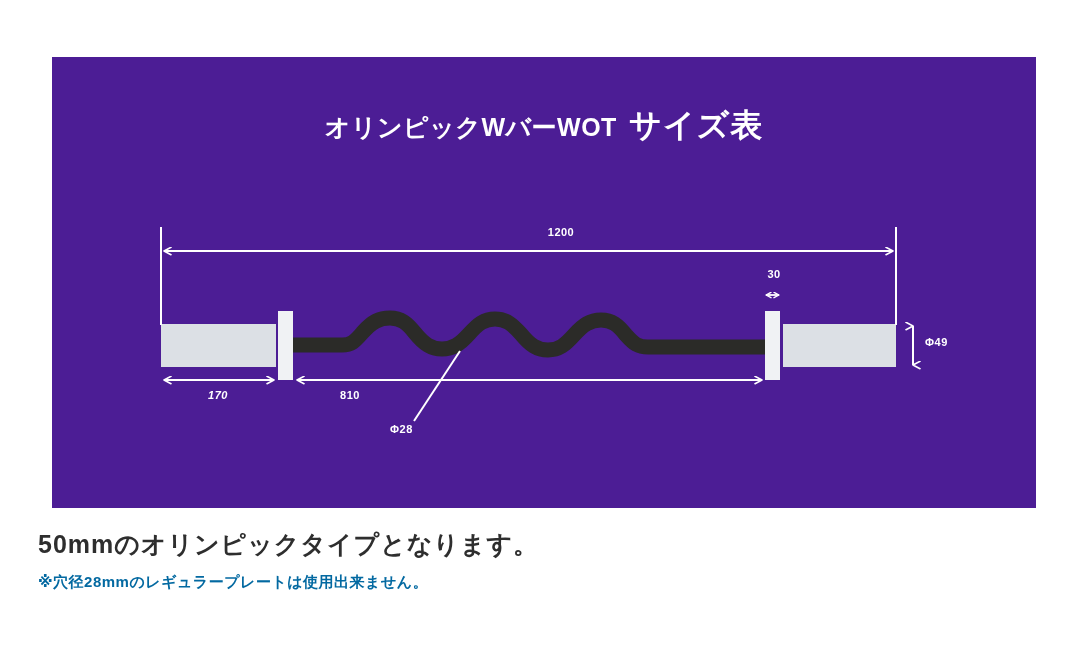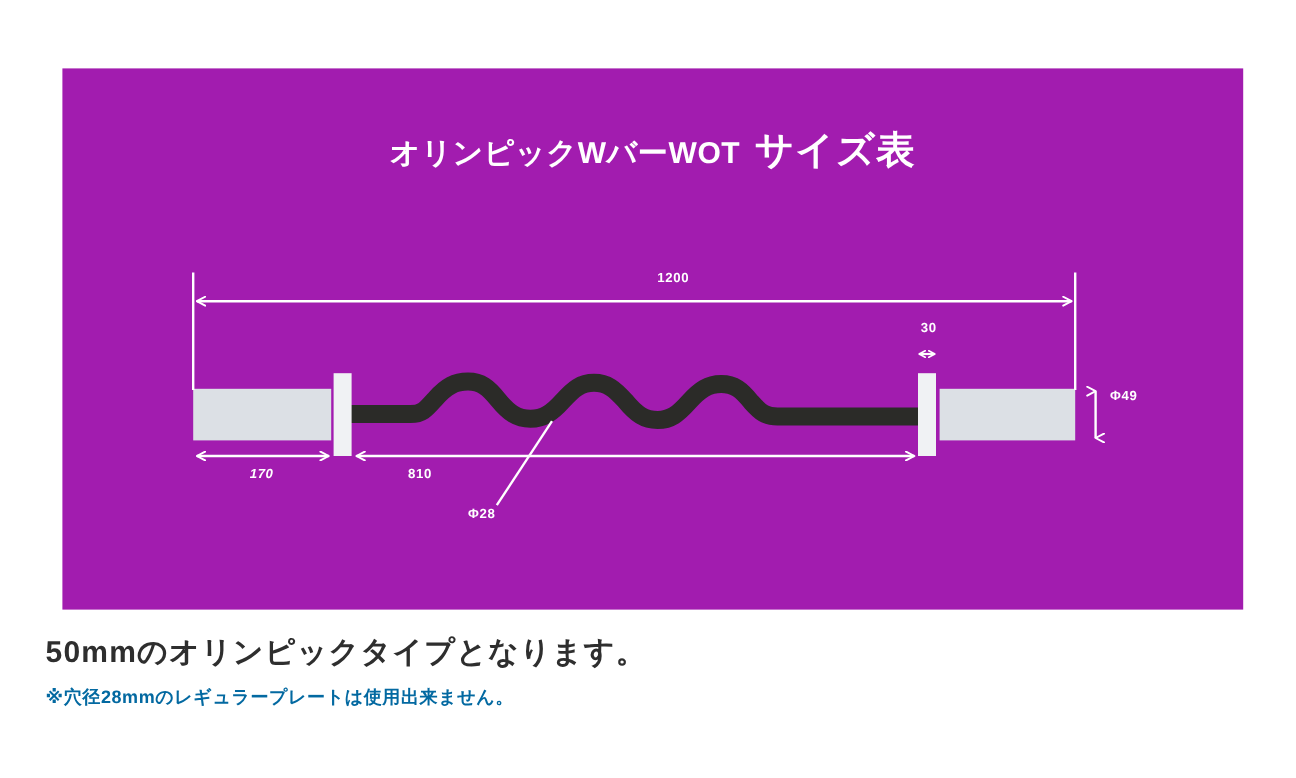--- a/index.html
+++ b/index.html
@@ -23,21 +23,21 @@
     background: #ffffff;
   }
 
   
   #diagram-panel {
     position: absolute;
     left: 52px;
     top: 57px;
     width: 984px;
     height: 451px;
-    background: #a21caf;
+    background: #4c1d95;
   }
 
   #diagram-svg {
     position: absolute;
     left: 0; top: 0;
     width: 984px;
     height: 451px;
     display: block;
   }
 
@@ -190,21 +190,21 @@
     </svg>
 
     <div class="dim-label" style="left:509px; top:170px; transform:translateX(-50%);">1200</div>
 
     <div class="dim-label" style="left:166px; top:333px; transform:translateX(-50%);font-style:italic;">170</div>
 
     <div class="dim-label" style="left:298px; top:333px; transform:translateX(-50%);text-align:center;">810</div>
 
     <div class="dim-label" style="left:722px; top:212px; transform:translateX(-50%);">30</div>
 
-    <div class="dim-label" style="left:873px; top:268px;">Φ49</div>
+    <div class="dim-label" style="left:873px; top:280px;">Φ49</div>
 
     <div class="dim-label" style="left:338px; top:367px;">Φ28</div>
 
   </div>
 
   <div id="caption-block">
     <div id="caption-main">50mmのオリンピックタイプとなります。</div>
     <div id="caption-note">※穴径28mmのレギュラープレートは使用出来ません。</div>
   </div>
 

